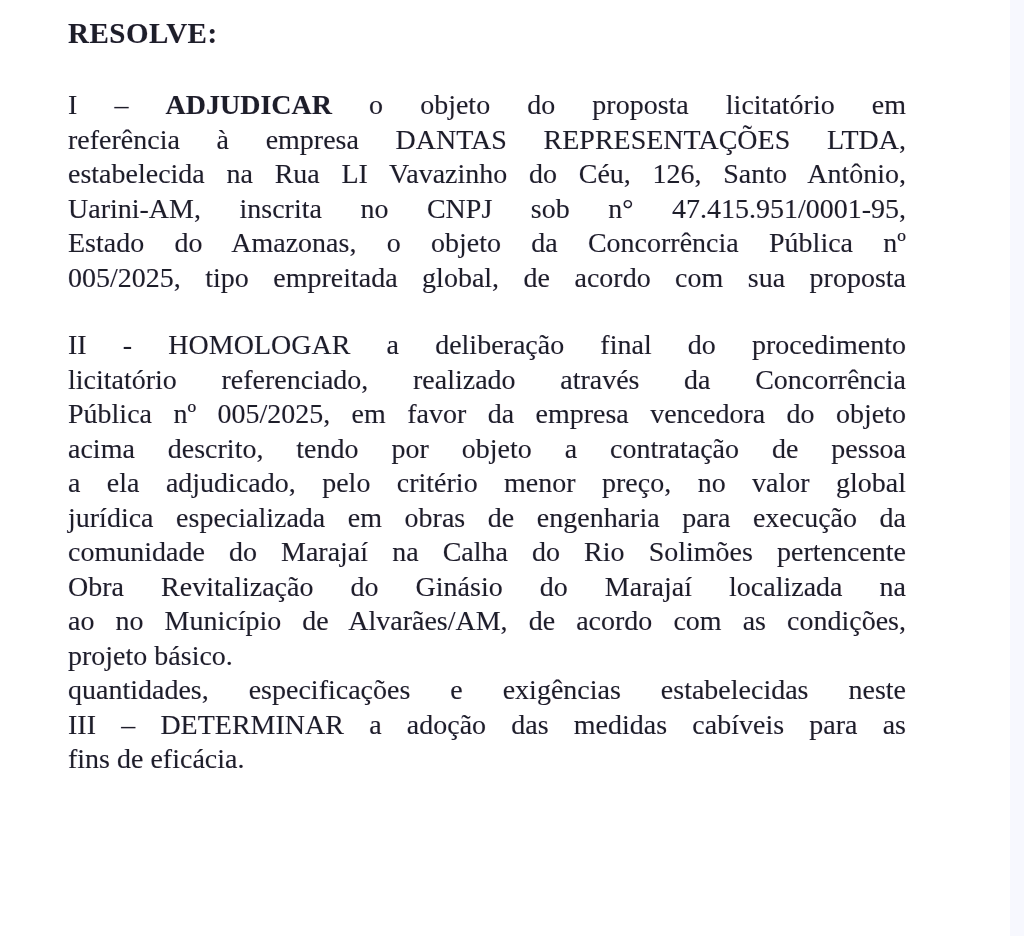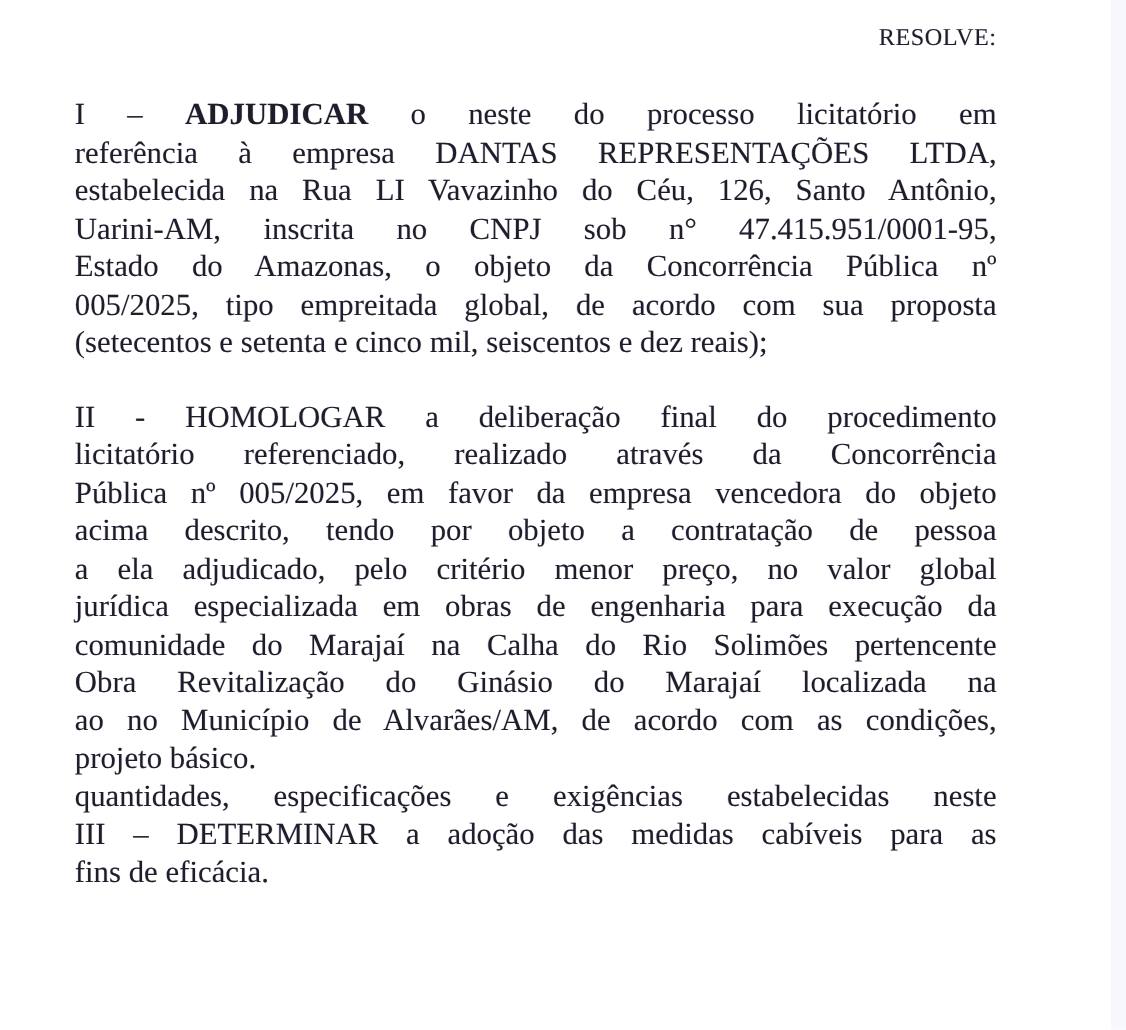--- a/index.html
+++ b/index.html
@@ -23,28 +23,27 @@
     height: 936px;
     background: #f7f8fe;
   }
   .doc {
     position: absolute;
     left: 68px;
     top: 16px;
     width: 838px;
   }
   .heading {
-    font-weight: normal;
-    font-size: 22px;
+    font-weight: bold;
+    font-size: 29px;
     line-height: 35px;
     letter-spacing: 0.5px;
     margin: 0 0 37px 0;
     
     text-shadow: 0.5px 0 0 rgba(150, 60, 60, 0.18), -0.5px 0 0 rgba(60, 60, 170, 0.22);
-    text-align: right;
   }
   .para {
     font-size: 28px;
     margin: 0;
   }
   .para-gap {
     margin-top: 33px;
   }
   .line {
     line-height: 34.5px;
@@ -65,27 +64,26 @@
 </head>
 <body>
 
 <div class="scan-edge"></div>
 
 <div class="doc">
 
   <div class="heading">RESOLVE:</div>
 
   <div class="para">
-    <div class="line jl"><span>I –</span> <span class="bold">ADJUDICAR</span> <span>o neste do processo licitatório em</span></div>
+    <div class="line jl"><span>I –</span> <span class="bold">ADJUDICAR</span> <span>o objeto do proposta licitatório em</span></div>
     <div class="line jl">referência à empresa DANTAS REPRESENTAÇÕES LTDA,</div>
     <div class="line jl">estabelecida na Rua LI Vavazinho do Céu, 126, Santo Antônio,</div>
     <div class="line jl">Uarini-AM, inscrita no CNPJ sob n° 47.415.951/0001-95,</div>
     <div class="line jl">Estado do Amazonas, o objeto da Concorrência Pública nº</div>
     <div class="line jl">005/2025, tipo empreitada global, de acordo com sua proposta</div>
-    <div class="line ll">(setecentos e setenta e cinco mil, seiscentos e dez reais);</div>
   </div>
 
   <div class="para para-gap">
     <div class="line jl">II - HOMOLOGAR a deliberação final do procedimento</div>
     <div class="line jl">licitatório referenciado, realizado através da Concorrência</div>
     <div class="line jl">Pública nº 005/2025, em favor da empresa vencedora do objeto</div>
     <div class="line jl">acima descrito, tendo por objeto a contratação de pessoa</div>
     <div class="line jl">a ela adjudicado, pelo critério menor preço, no valor global</div>
     <div class="line jl">jurídica especializada em obras de engenharia para execução da</div>
     <div class="line jl">comunidade do Marajaí na Calha do Rio Solimões pertencente</div>

